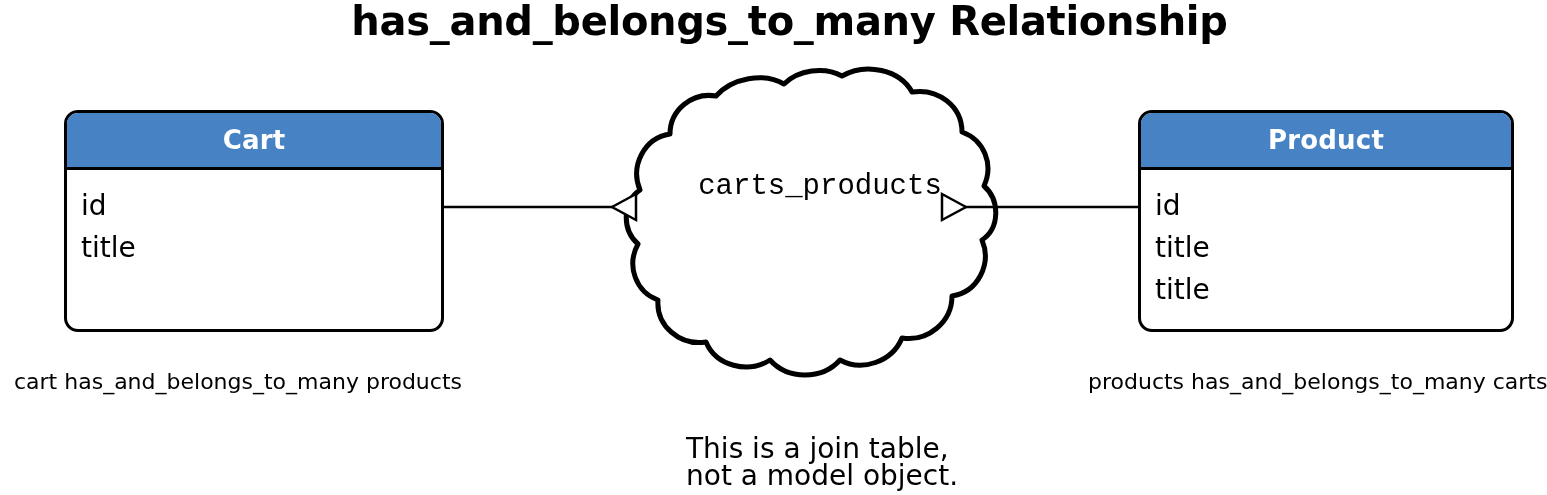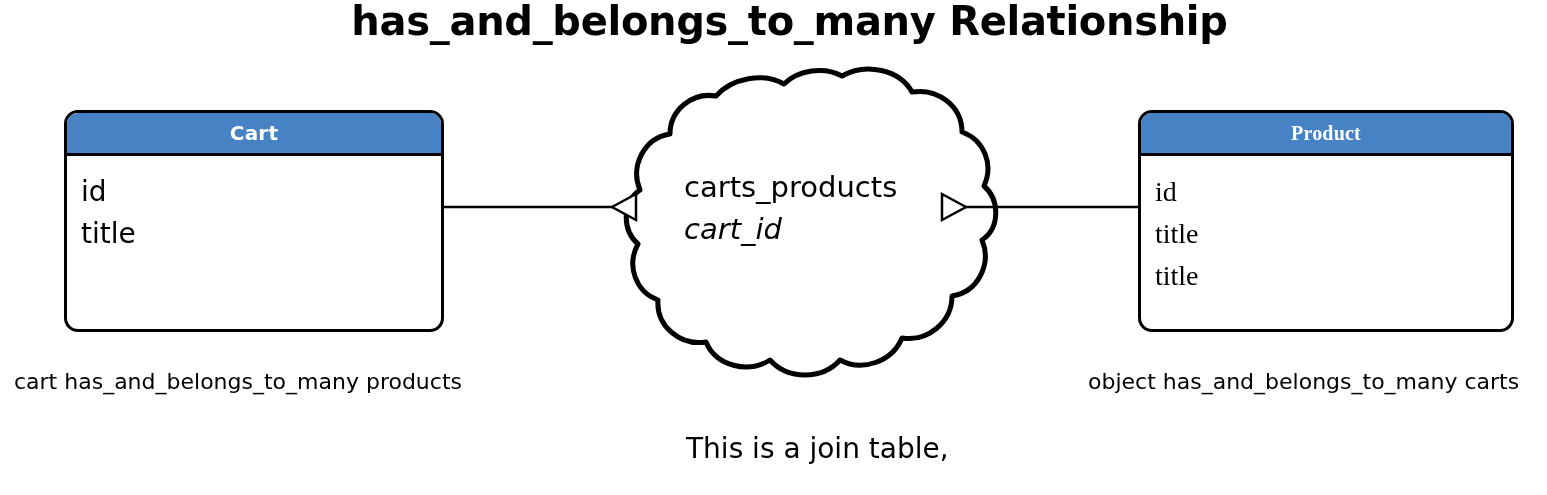--- a/index.html
+++ b/index.html
@@ -43,64 +43,65 @@
   .entity-box {
     position: absolute;
     box-sizing: border-box;
     border: 3px solid #000000;
     border-radius: 14px;
     background: #ffffff;
     overflow: hidden;
   }
   .entity-header {
     box-sizing: border-box;
-    height: 43px;
+    height: 57px;
     background: #4682C4;
     border-bottom: 3px solid #000000;
     display: flex;
     align-items: center;
     justify-content: center;
     color: #ffffff;
-    font-size: 20px;
+    font-size: 26px;
     font-weight: bold;
     letter-spacing: 0.2px;
   }
   .entity-fields {
     box-sizing: border-box;
     padding: 15px 0 0 14px;
   }
   .entity-field {
     font-size: 28px;
     line-height: 42px;
     color: #000000;
     white-space: nowrap;
   }
 
   #cart-box   { left: 48px;   top: 110px; width: 380px; height: 222px; }
-  #product-box{ left: 1122px; top: 110px; width: 376px; height: 222px; font-family: Liberation Serif, serif; }
+  #product-box{ left: 1122px; top: 110px; width: 376px; height: 222px; }
 
   
   #connector-layer {
     position: absolute;
     left: 0;
     top: 0;
     width: 1547px;
     height: 495px;
     pointer-events: none;
   }
 
   
   .cloud-text {
     position: absolute;
     left: 620px;
     top: 166px;
     width: 320px;
-    text-align: left;
+    text-align: center;
     padding-left: 48px;
     box-sizing: border-box;
+    font-family: Liberation Mono, monospace;
   }
   .cloud-line {
     font-size: 29px;
     line-height: 42px;
     white-space: nowrap;
     color: #000000;
   }
   .cloud-line.italic { font-style: italic; }
 
   
@@ -172,24 +173,24 @@
     <div class="entity-header">Product</div>
     <div class="entity-fields">
       <div class="entity-field">id</div>
       <div class="entity-field">title</div>
       <div class="entity-field">title</div>
     </div>
   </div>
 
   <div class="cloud-text">
     <div class="cloud-line">carts_products</div>
-    <div class="cloud-line italic">cart_id</div>
   </div>
 
   <div class="caption" id="caption-left">cart has_and_belongs_to_many products</div>
 
-  <div class="caption" id="caption-right">object has_and_belongs_to_many carts</div>
+  <div class="caption" id="caption-right">products has_and_belongs_to_many carts</div>
 
   <div class="note">
     <div>This is a join table,</div>
+    <div>not a model object.</div>
   </div>
 
 </div>
 
 </body></html>

